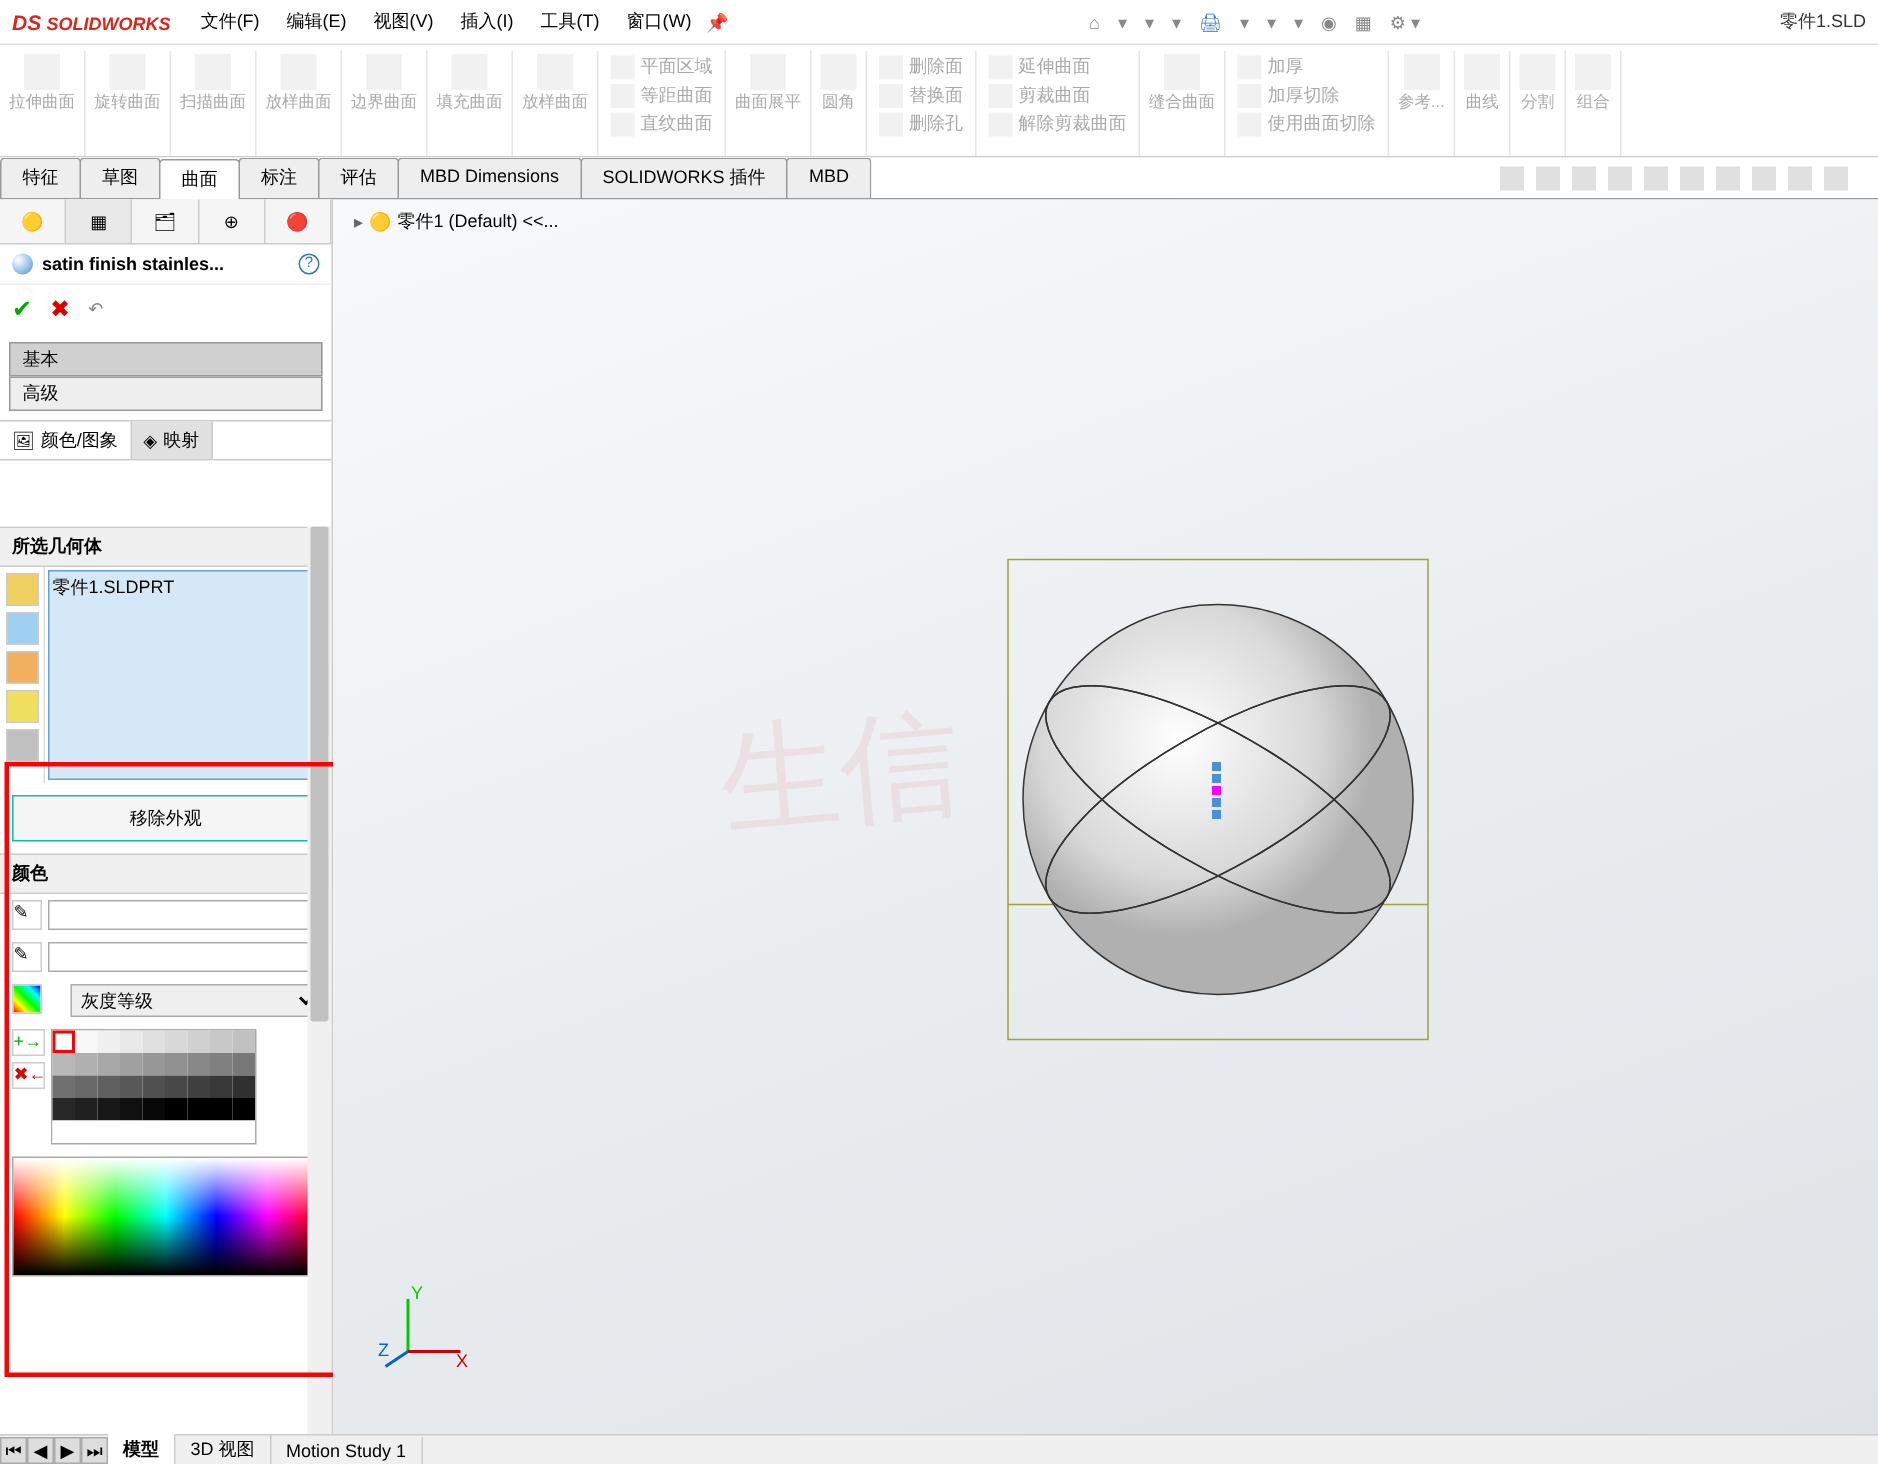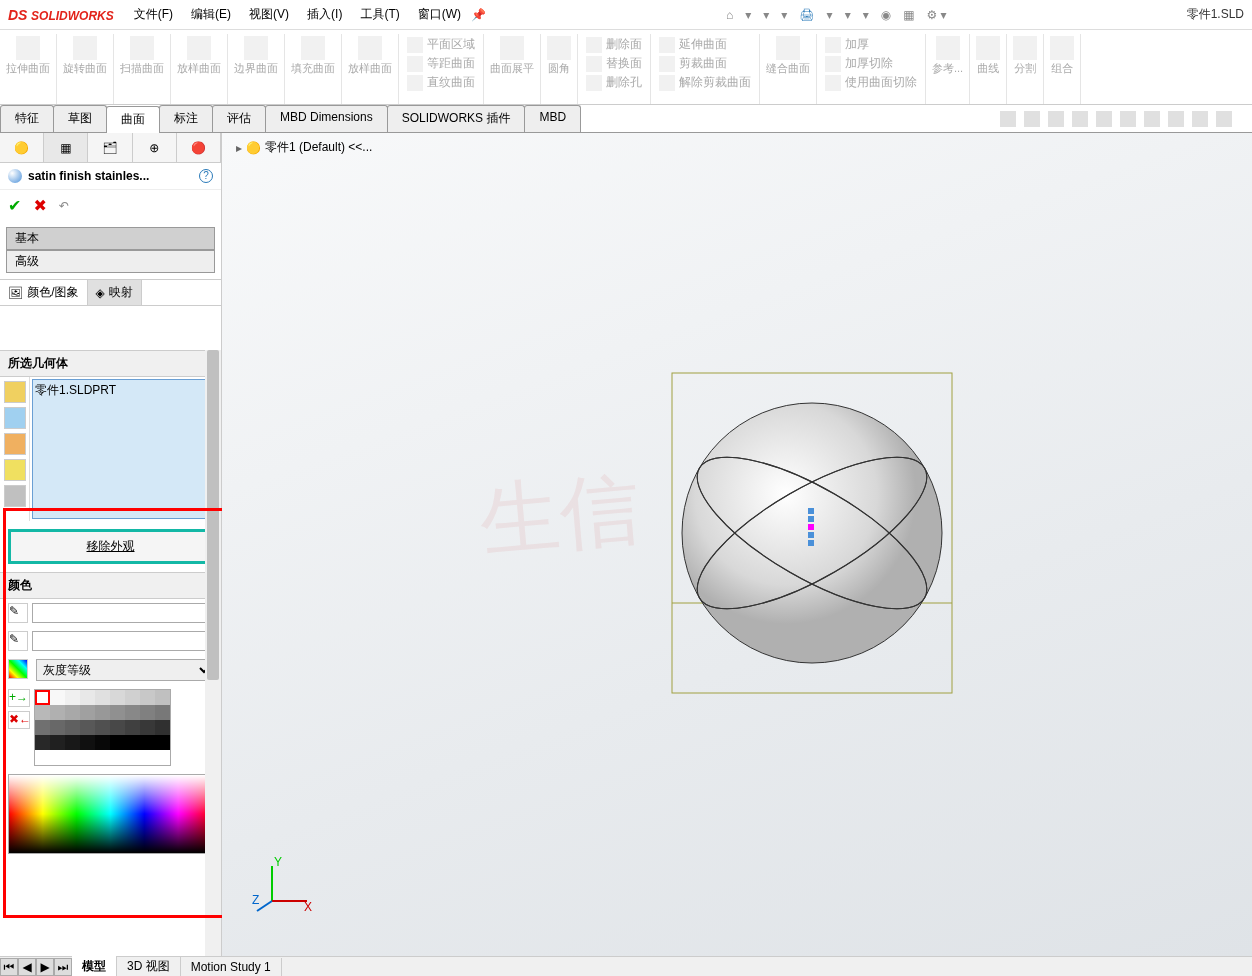--- a/index.html
+++ b/index.html
@@ -45,25 +45,25 @@
 .subtabs .sbt.active{background:#e0e0e0;}
 .scroll{flex:1;overflow:hidden;position:relative;margin-top:44px;}
 .scrollbar{position:absolute;right:0;top:0;width:16px;height:100%;background:#f0f0f0;}
 .scrollbar .thumb{position:absolute;left:2px;width:12px;background:#c0c0c0;border-radius:2px;}
 .sec-hd{background:#f0f0f0;padding:4px 8px;font-weight:bold;border-top:1px solid #ccc;border-bottom:1px solid #ccc;display:flex;align-items:center;}
 .sec-hd .chev{margin-left:auto;color:#666;}
 .selbody{display:flex;}
 .selbody .icons{width:30px;display:flex;flex-direction:column;gap:4px;padding:4px;border-right:1px solid #ddd;}
 .selbody .icons .si{width:22px;height:22px;border:1px solid #ccc;background:#f8f8f8;}
 .selbody .list{flex:1;background:#d4e8f7;border:1px solid #6a9fd4;margin:2px;padding:2px;height:140px;}
-.btn-remove{margin:8px;padding:6px;border:3px solid #14b8a6;background:#f5f5f5;text-align:center;cursor:pointer;text-decoration:underline;}
+.btn-remove{margin:8px;padding:6px;border:1px solid #14b8a6;background:#f5f5f5;text-align:center;cursor:pointer;}
 .clr-row{display:flex;align-items:center;gap:4px;padding:4px 8px;}
 .clr-row .eyedrop{width:20px;height:20px;border:1px solid #ccc;}
 .clr-row .swatch{flex:1;height:20px;border:1px solid #aaa;background:#fff;}
-.clr-sel{display:flex;gap:8px;padding:4px 8px;}
+.clr-sel{display:flex;gap:19px;padding:4px 8px;}
 .clr-sel .cal{width:20px;height:20px;border:1px solid #ccc;background:linear-gradient(45deg,#f00,#ff0,#0f0,#0ff,#00f);}
 .clr-sel select{flex:1;border:1px solid #aaa;padding:2px;}
 .palette-area{display:flex;padding:4px 8px;gap:4px;}
 .palette-area .pbtns{display:flex;flex-direction:column;gap:4px;}
 .palette-area .pbtns .pb{width:22px;height:18px;border:1px solid #ccc;}
 .grays{border:1px solid #aaa;}
 .grays .grow{display:flex;}
 .grays .gc{width:15px;height:15px;}
 .spectrum{margin:4px 8px;height:80px;border:1px solid #aaa;background:linear-gradient(to right,#f00,#ff0,#0f0,#0ff,#00f,#f0f,#f00);position:relative;}
 .spectrum::before{content:"";position:absolute;inset:0;background:linear-gradient(to bottom,rgba(255,255,255,1),rgba(255,255,255,0) 50%,rgba(0,0,0,0) 50%,rgba(0,0,0,1));}

